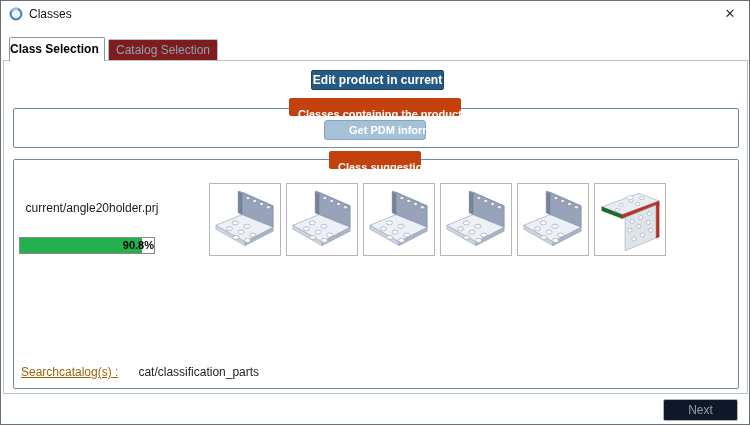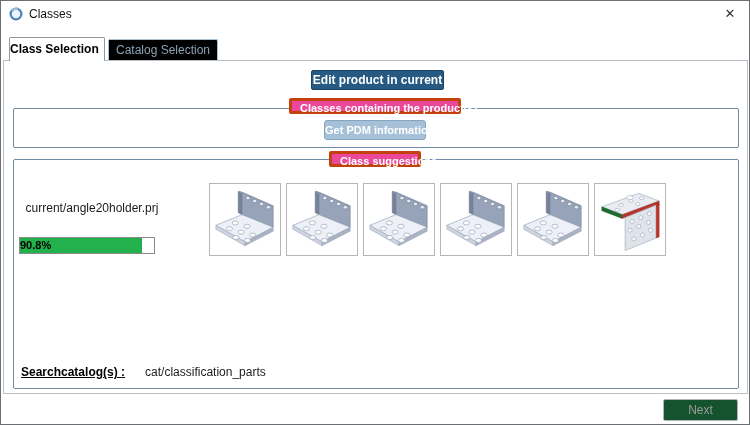--- a/index.html
+++ b/index.html
@@ -16,74 +16,74 @@
     position:absolute;right:10px;top:4px;width:18px;height:18px;text-align:center;
     line-height:18px;font-size:13px;color:#333;cursor:default;
   }
   
   .tab-active{
     position:absolute;left:8px;top:36px;width:96px;height:24px;background:#fff;
     border:1px solid #8f989f;border-bottom:none;border-radius:2px 2px 0 0;
     font-size:12px;font-weight:bold;color:#000;line-height:23px;z-index:3;
   }
   .tab-inactive{
-    position:absolute;left:107px;top:38px;width:110px;height:22px;background:#000000;
+    position:absolute;left:107px;top:38px;width:110px;height:22px;background:#7f1d1d;
     border:1px solid #aac2d6;border-bottom:none;border-radius:2px 2px 0 0;
     font-size:12px;color:#8aa2b6;text-align:center;line-height:21px;z-index:1;
   }
   
   .panel{
     position:absolute;left:2px;top:59px;width:745px;height:334px;
     border:1px solid #b9c0c7;background:#fff;z-index:2;
   }
   .btn-dark{
     position:absolute;left:310px;top:69px;width:133px;height:20px;z-index:4;
     background:#265a82;border:1px solid #1b4260;border-radius:2px;
     color:#fff;font-size:12px;font-weight:bold;text-align:center;line-height:18px;cursor:default;
   }
   .groupbox{position:absolute;border:1px solid #6e8ca8;border-radius:2px;background:#fff;z-index:3;}
   .gb1{left:12px;top:107px;width:726px;height:40px;}
   .gb2{left:12px;top:158px;width:726px;height:230px;}
   .legend{
     position:absolute;left:50%;transform:translateX(-50%);z-index:5;
-    background:#ec4899;border:3px solid #c2410c;border-radius:2px;
+    background:#c2410c;border:1px solid #c2410c;border-radius:2px;
     color:#fff;font-size:11px;font-weight:bold;text-align:center;
-    height:16px;line-height:14px;padding:0 8px;white-space:nowrap;
+    height:16px;line-height:14px;padding:8px 8px;white-space:nowrap;
   }
   .legend1{top:97px;width:172px;}
   .legend2{top:150px;width:92px;}
   .btn-blue{
     position:absolute;left:50%;transform:translateX(-50%);z-index:5;
     background:#a6c1d7;border:1px solid #86a6c0;border-radius:3px;
-    color:#fff;font-size:11px;font-weight:bold;text-align:right;cursor:default;white-space:nowrap;
+    color:#fff;font-size:11px;font-weight:bold;text-align:right;cursor:default;white-space:nowrap;padding-left:24px;
   }
   .btn-pdm{top:119px;width:102px;height:20px;line-height:18px;}
   .btn-more{top:341px;width:92px;height:19px;line-height:17px;}
   .project-label{
     position:absolute;left:16px;top:200px;width:150px;z-index:5;
     font-size:12px;color:#1a1a1a;text-align:center;white-space:nowrap;
   }
   .progress{
     position:absolute;left:18px;top:236px;width:136px;height:17px;z-index:5;
     border:1px solid #898989;background:#fff;
   }
   .progress-fill{position:absolute;left:0;top:0;height:100%;background:#22b14c;}
   .progress-label{
-    position:absolute;left:0;top:0;width:100%;height:100%;text-align:left;
+    position:absolute;left:0;top:0;width:100%;height:100%;text-align:right;
     font-size:11px;font-weight:bold;color:#000;line-height:15px;
   }
   .thumbs{position:absolute;left:208px;top:182px;display:flex;gap:5px;z-index:5;}
   .thumb{width:72px;height:73px;border:1px solid #b6b6b6;background:#fff;cursor:default;}
   .thumb svg{width:100%;height:100%;display:block;}
   .search-line{position:absolute;left:20px;top:364px;z-index:5;font-size:12px;white-space:nowrap;}
-  .search-link{color:#000000;font-weight:bold;text-decoration:underline;cursor:pointer;text-align:center;}
+  .search-link{color:#a16207;font-weight:normal;text-decoration:underline;cursor:pointer;text-align:center;}
   .search-value{color:#222;margin-left:20px;}
   .btn-next{
     position:absolute;left:662px;top:398px;width:75px;height:22px;
-    background:#14532d;border:1px solid #b3b3b3;border-radius:2px;
+    background:#0f172a;border:1px solid #b3b3b3;border-radius:2px;
     color:#9b9b9b;font-size:12px;text-align:center;line-height:20px;cursor:default;
   }
   .svg-defs{position:absolute;width:0;height:0;overflow:hidden;}
 </style>
 </head>
 <body>
 
 <svg class="svg-defs" aria-hidden="true">
   <symbol id="bracket-gray" viewBox="0 0 72 72">
     <polygon points="29,7 33,8 33,31 29,29" fill="#76839a" stroke="#66748c" stroke-width="0.5"></polygon>

